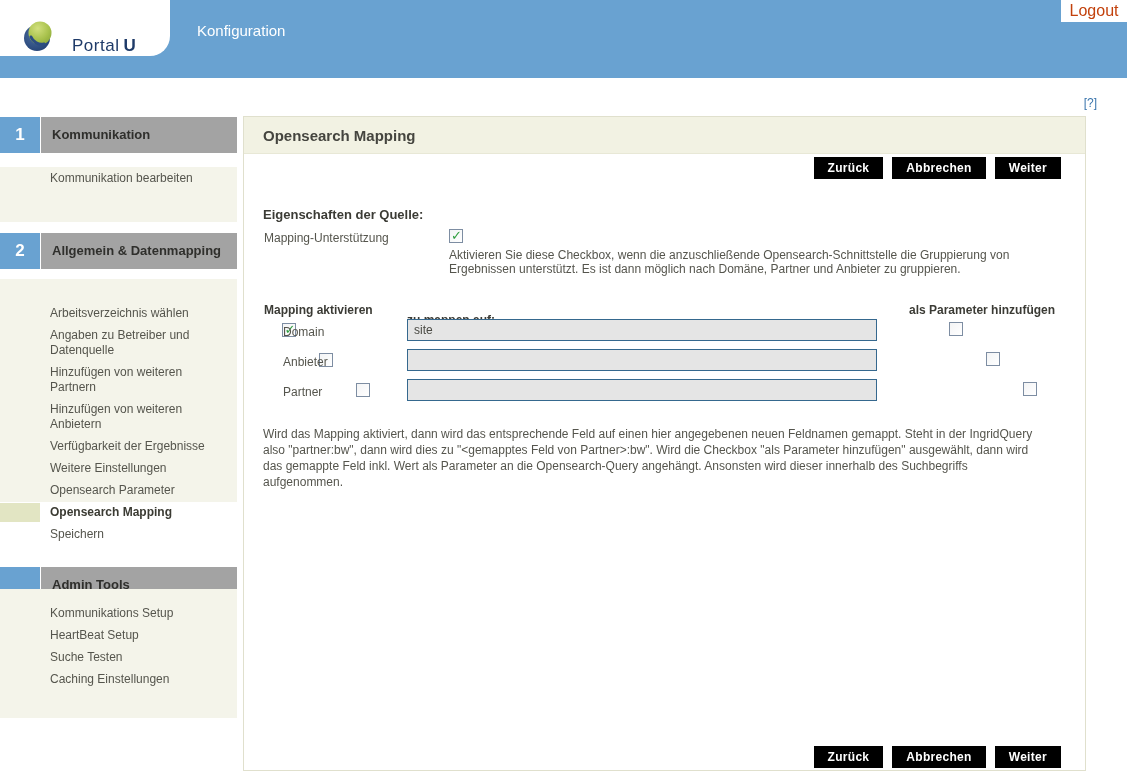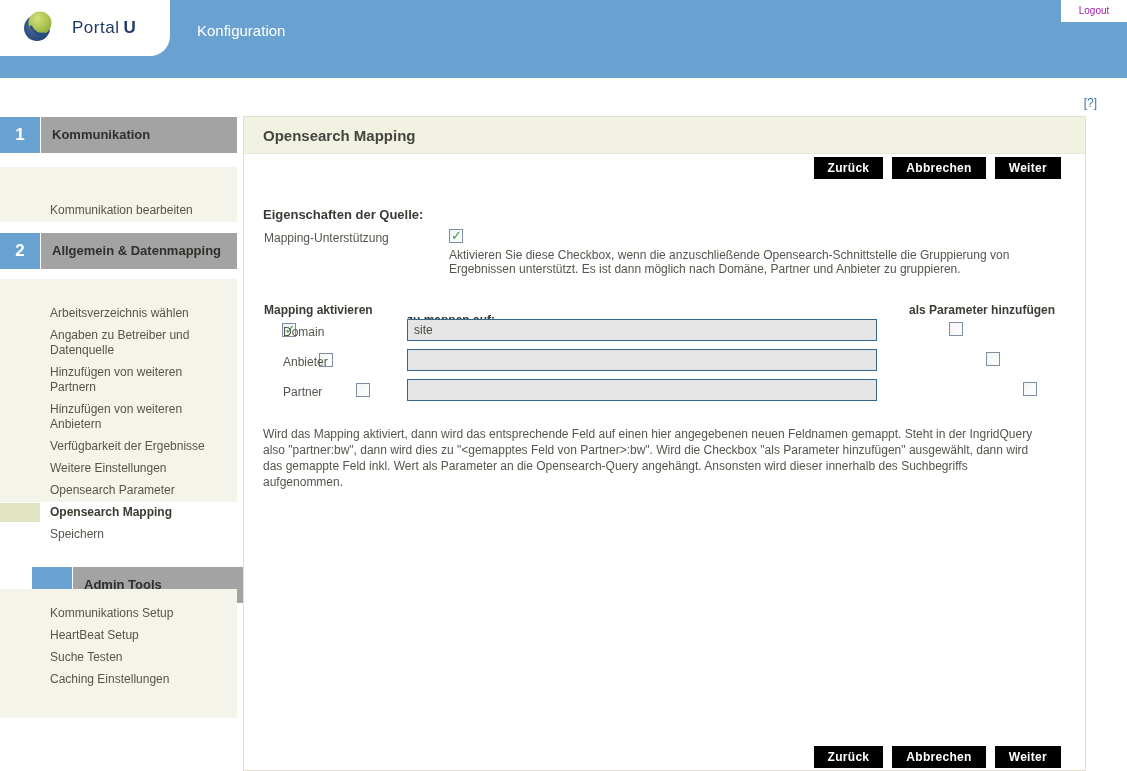--- a/index.html
+++ b/index.html
@@ -3,47 +3,47 @@
 <meta charset="utf-8">
 <style>
   * { margin:0; padding:0; box-sizing:border-box; }
   html,body { background:#ffffff; }
   body { font-family:"Liberation Sans","DejaVu Sans",sans-serif; }
   .page { position:relative; width:1127px; height:771px; overflow:hidden; background:#fff; }
 
   
   .topbar { position:absolute; left:0; top:0; width:1127px; height:78px; background:#69a2d1; }
   .logo-tab { position:absolute; left:0; top:0; width:170px; height:56px; background:#ffffff;
-              border-bottom-right-radius:20px; display:flex; align-items:center; padding-left:22px; }
+              border-bottom-right-radius:20px; display:flex; align-items:flex-end; padding-left:22px; }
   .logo-mark { margin-right:14px; display:inline-block; }
   .logo-text { font-size:17px; color:#1e3a68; letter-spacing:0.5px; }
   .logo-text .u { font-weight:bold; margin-left:4px; }
   .app-title { position:absolute; left:197px; top:22px; color:#ffffff; font-weight:normal; font-size:15px; }
   .logout-tab { position:absolute; right:0; top:0; width:66px; height:22px; background:#ffffff;
-                color:#a21caf; font-size:10px; text-align:center; line-height:21px; cursor:pointer; }
+                color:#c2410c; font-size:16px; text-align:center; line-height:21px; cursor:pointer; }
   .help-link { position:absolute; right:30px; top:96px; color:#3b76ad; font-size:12px; cursor:pointer; }
 
   
   .sidebar { position:absolute; left:0; top:0; width:237px; height:771px; }
   .side-header { position:absolute; left:0; width:237px; height:36px; display:flex; }
   .side-header .num { width:40px; height:36px; background:#69a2d1; color:#ffffff; font-weight:bold;
                       font-size:17px; text-align:center; line-height:36px; flex:0 0 40px; }
   .side-header .bar { flex:1; margin-left:1px; background:#a3a3a3; color:#2f2f2c; font-weight:bold;
                       font-size:13px; line-height:36px; padding-left:11px; }
   .side-block { position:absolute; left:0; width:237px; background:#f4f4ea; }
   .side-item { position:relative; padding:0 14px 0 50px; margin-bottom:7px; font-size:12px; line-height:15px;
                color:#55554d; cursor:pointer; }
   .side-item.active { font-weight:bold; color:#3b3b33; }
   .side-item.active::before { content:""; position:absolute; left:0; top:-2px; width:40px; height:19px;
                background:#e2e5c3; }
   .side-item > span { position:relative; }
-  .blk1 { top:167px; height:55px; padding-top:36px; }
+  .blk1 { top:167px; height:55px; padding-top:4px; }
   .blk2 { top:279px; height:223px; padding-top:27px; }
   .blk3 { top:589px; height:129px; padding-top:17px; }
-  .hd1 { top:117px; } .hd2 { top:233px; } .hd3 { top:567px;margin-left:32px; }
+  .hd1 { top:117px; } .hd2 { top:233px; } .hd3 { top:567px; }
 
   
   .panel { position:absolute; left:243px; top:116px; width:843px; height:655px; background:#ffffff;
            border:1px solid #e0e0cd; }
   .panel-titlebar { position:absolute; left:0; top:0; width:100%; height:37px; background:#f2f2e3;
                     border-bottom:1px solid #e8e8d6; }
   .panel-title { font-size:15px; font-weight:bold; color:#45453f; line-height:37px; padding-left:19px; }
   .btn-row { position:absolute; right:24px; display:flex; gap:9px; }
   .btn-row.top { top:40px; } .btn-row.bottom { top:629px; }
   .btn { height:22px; background:#000000; color:#ffffff; border:none; font-family:inherit;

